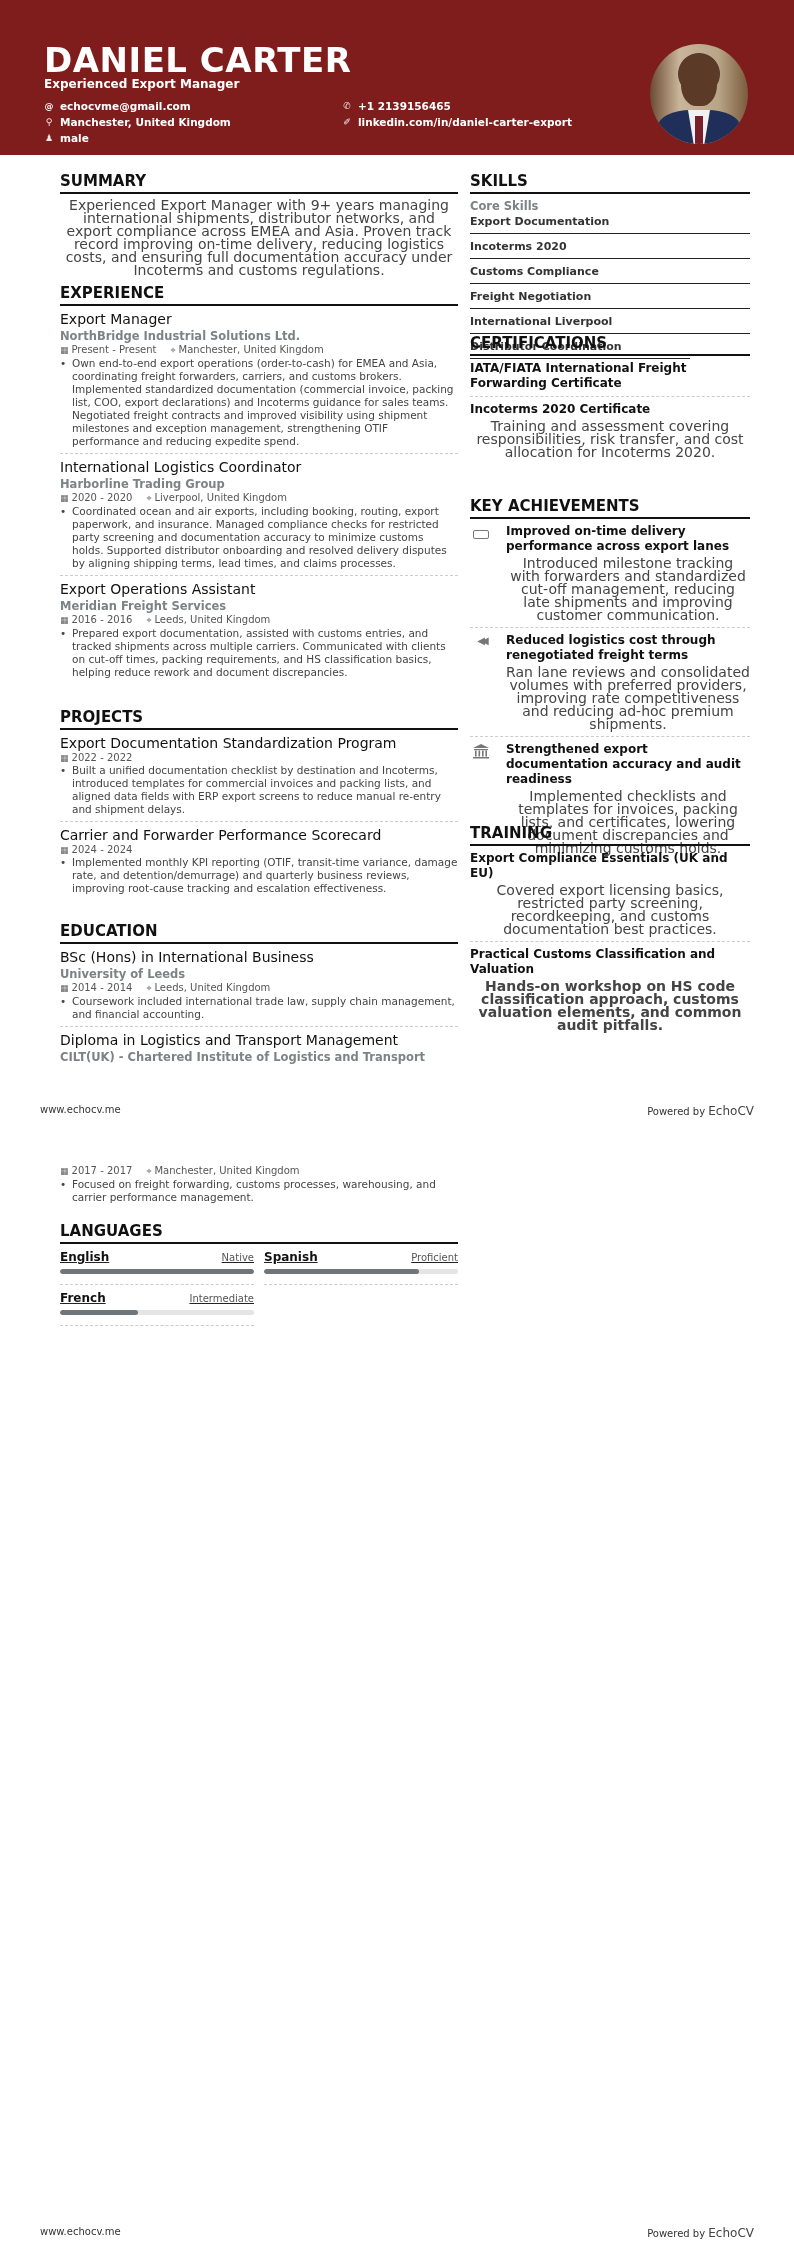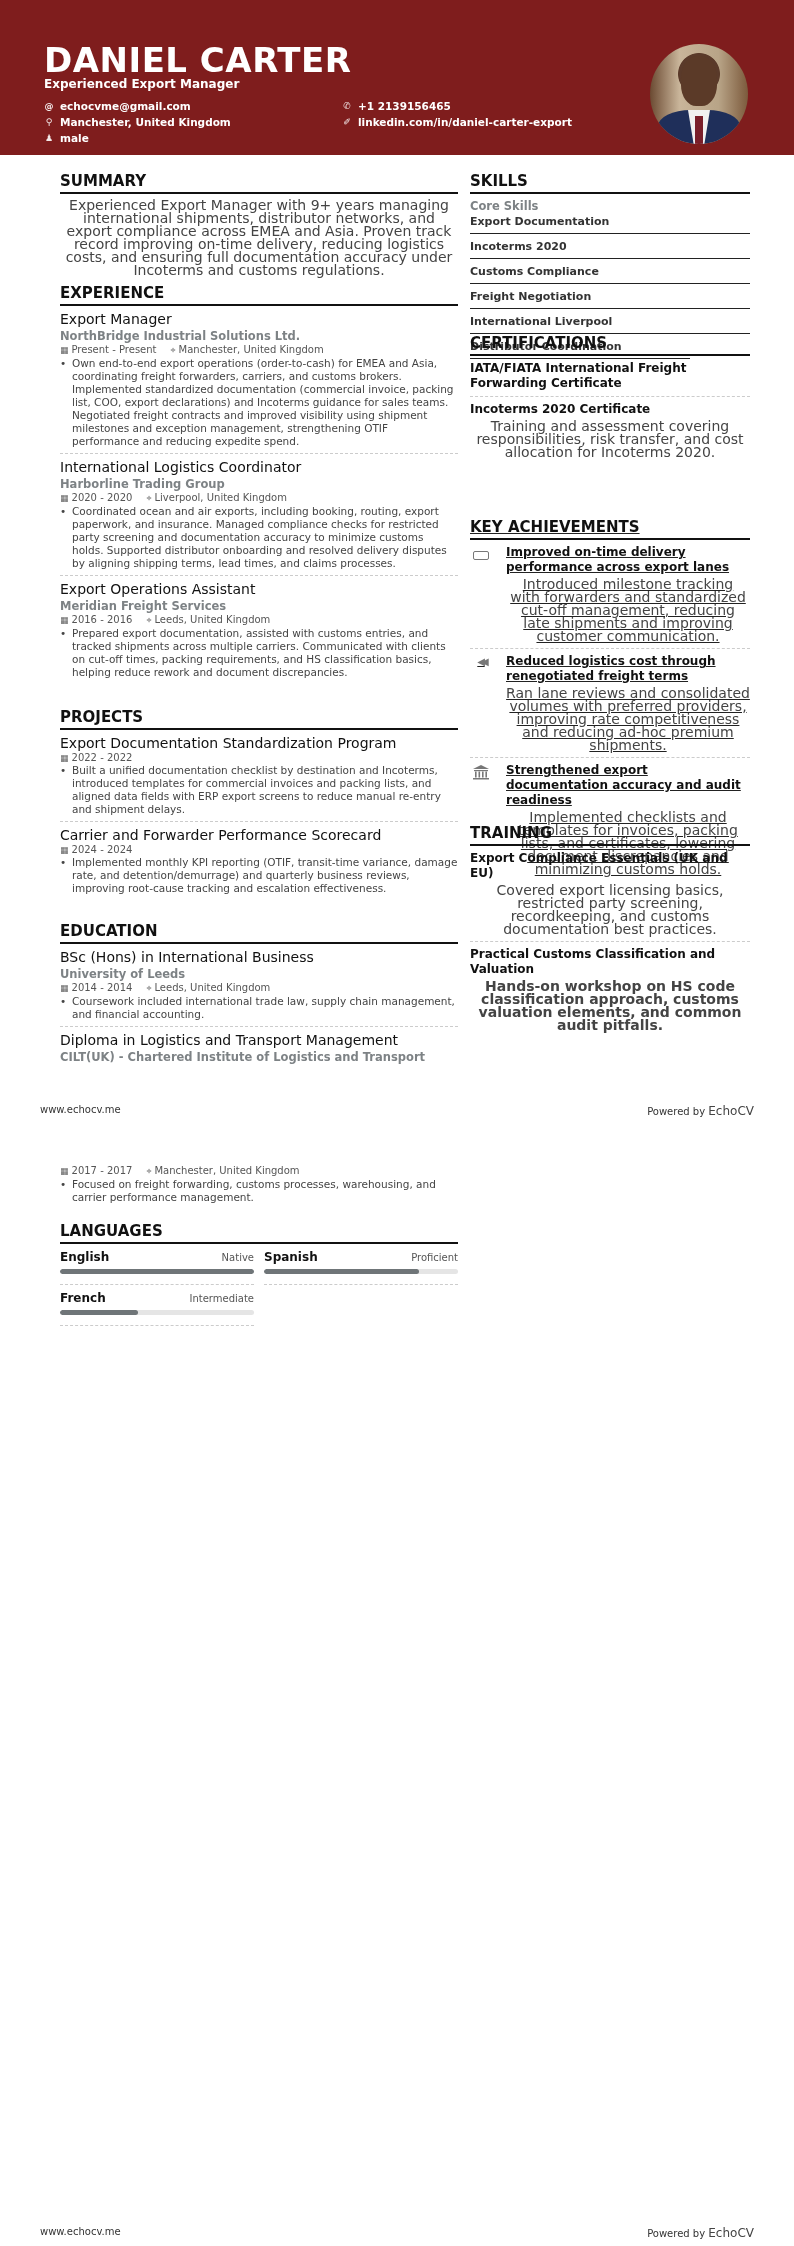--- a/index.html
+++ b/index.html
@@ -25,21 +25,21 @@
   .meta span.ic { font-size: 9px; margin-right: 3px; color: #666; }
   .bullet { display: flex; font-size: 10.5px; line-height: 13px; color: #444; margin-top: 1px; font-family: "DejaVu Sans", sans-serif; }
   .bullet .dot { width: 12px; flex: none; }
   .dash { border-top: 1px dashed #ccc; margin-top: 5px; }
   .skill-sub { font-family: "DejaVu Sans", sans-serif; font-size: 11.5px; font-weight: bold; color: #7d8285; margin-top: 5px; }
   .skills { display: flex; flex-wrap: wrap; column-gap: 14px; margin-top: 2px; flex-direction: column; }
   .skill { font-family: "DejaVu Sans", sans-serif; font-size: 11px; font-weight: bold; color: #333; padding-bottom: 5px; border-bottom: 1.5px solid #222; margin-bottom: 6px; }
   .cert-title { font-family: "DejaVu Sans", sans-serif; font-size: 12px; font-weight: bold; color: #111; margin-top: 5px; line-height: 15px; }
   .ach { display: flex; gap: 14px; margin-top: 5px; }
   .ach .ic { width: 22px; flex: none; text-align: center; color: #777; font-size: 13px; padding-top: 2px; }
-  .lang-grid { display: grid; grid-template-columns: 194px 194px; column-gap: 10px; }
+  .lang-grid { display: grid; grid-template-columns: 194px 194px; column-gap: 10px; text-decoration: underline; }
   .lang { padding-top: 6px; }
   .lang .row { display: flex; justify-content: space-between; align-items: baseline; }
   .lang .ln { font-family: "DejaVu Sans", sans-serif; font-size: 12px; font-weight: bold; color: #111; }
   .lang .lv { font-size: 10px; color: #555; font-family: "DejaVu Sans", sans-serif; }
   .bar { height: 5px; background: #e5e5e5; border-radius: 3px; margin-top: 5px; overflow: hidden; }
   .bar .fill { height: 100%; background: #6f7578; border-radius: 3px; }
   .lang .dash { margin-top: 10px; }
   .footer { position: absolute; left: 40px; width: 714px; display: flex; justify-content: space-between; font-size: 10px; color: #333; font-family: "DejaVu Sans", sans-serif; }
   .footer .brand { font-size: 12px; color: #444; }
 </style>
@@ -245,21 +245,21 @@
   <div>
     <div class="cert-title">IATA/FIATA International Freight Forwarding Certificate</div>
     <div class="dash"></div>
   </div>
   <div>
     <div class="cert-title">Incoterms 2020 Certificate</div>
     <div class="para" style="margin-top:3px;">Training and assessment covering responsibilities, risk transfer, and cost allocation for Incoterms 2020.</div>
   </div>
 </div>
 
-<div class="right" style="top:518px;text-decoration:underline;">
+<div class="right" style="top:497px;">
   <div class="section-title">KEY ACHIEVEMENTS</div>
   <div class="ach">
     <div class="ic"><span style="display:inline-block;width:16px;height:9px;border:1.5px solid #777;border-radius:2px;margin-top:4px;"></span></div>
     <div>
       <div class="cert-title" style="margin-top:0;">Improved on-time delivery performance across export lanes</div>
       <div class="para" style="margin-top:3px;">Introduced milestone tracking with forwarders and standardized cut-off management, reducing late shipments and improving customer communication.</div>
     </div>
   </div>
   <div class="dash"></div>
   <div class="ach">

